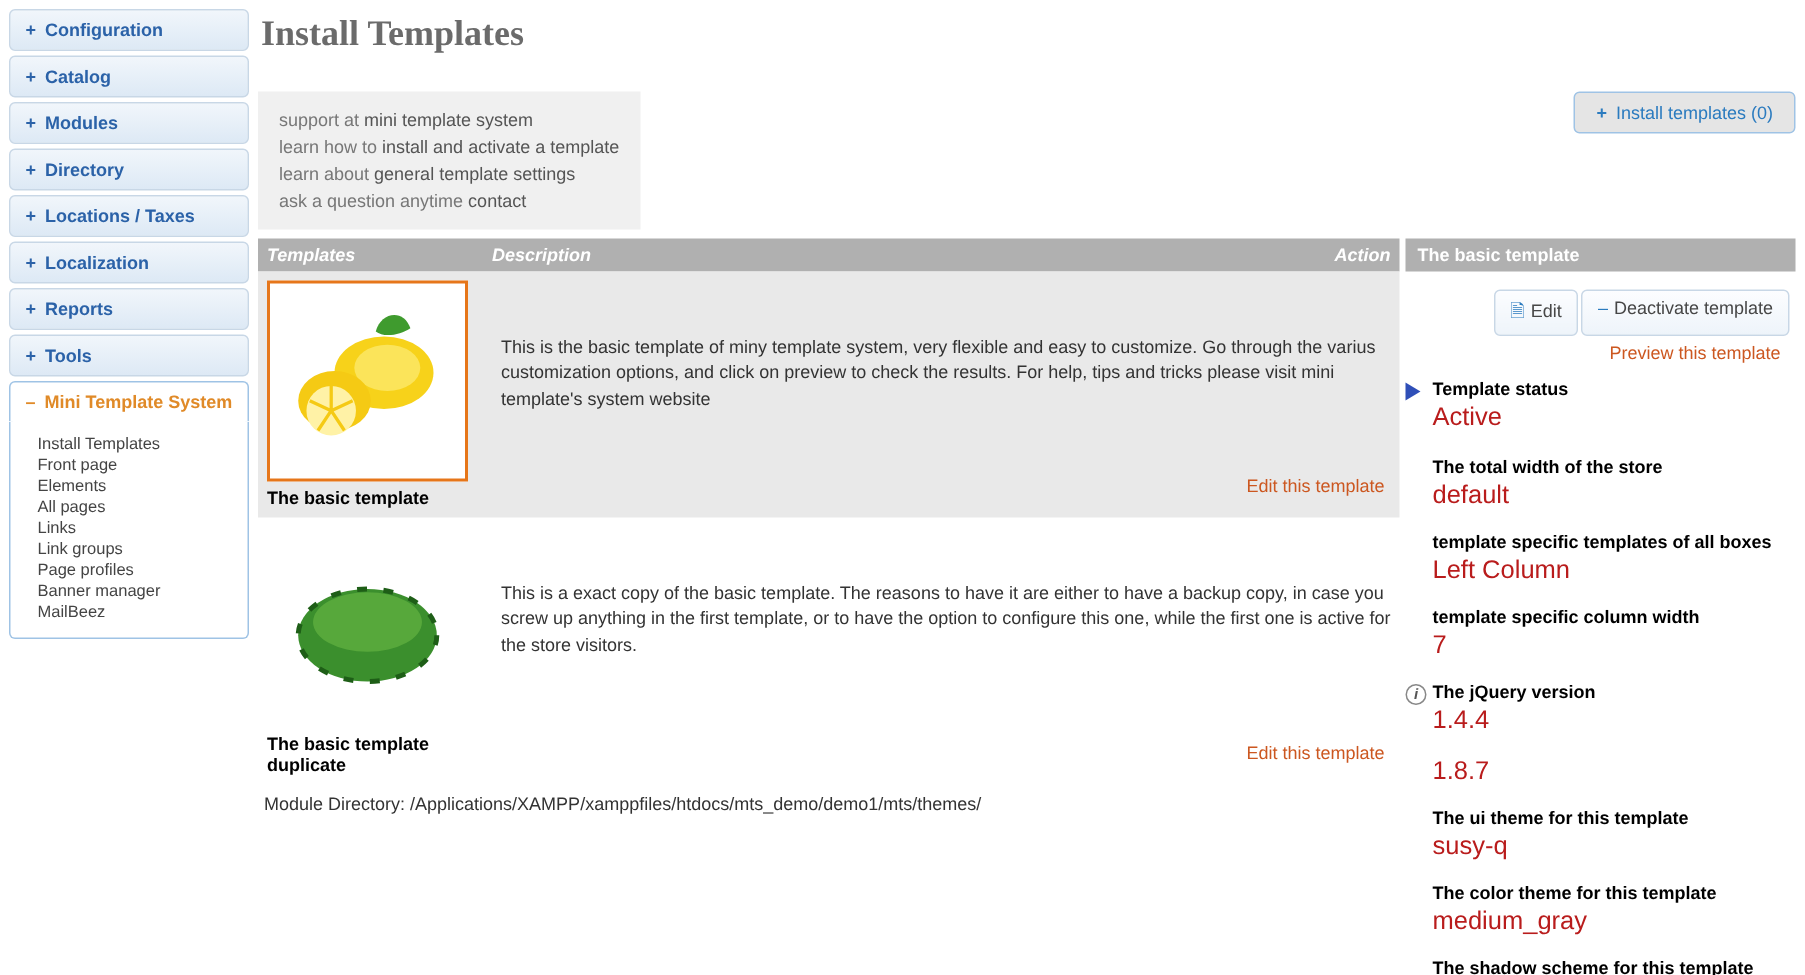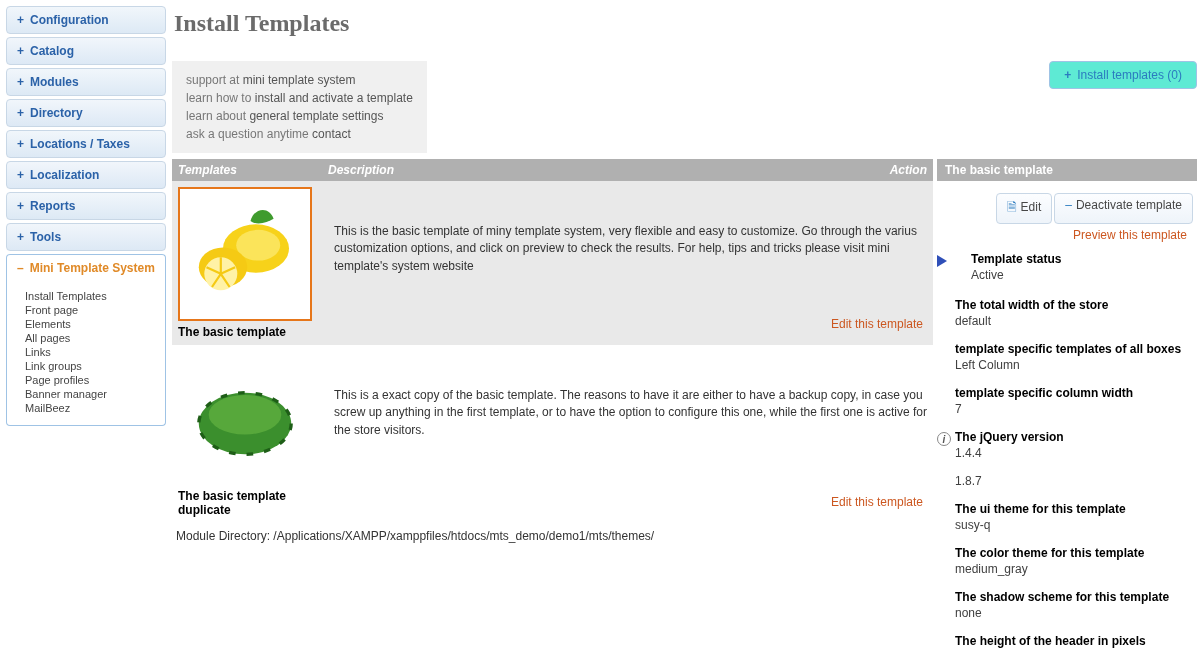--- a/index.html
+++ b/index.html
@@ -52,21 +52,21 @@
     }
     .infobox .link { color:#555; cursor:pointer; }
     .install-btn {
       border:1px solid #9fc3e5;
       border-radius:4px;
       padding:6px 14px;
       color:#2b7bbf;
       font-size:12px;
       cursor:pointer;
       white-space:nowrap;
-      background:#5eead4;
+      background:#e5e5e5;
     }
     .install-btn .plus { color:#2b7bbf; margin-right:6px; font-weight:bold; }
 
     .content-row { display:grid; grid-template-columns: 1fr 260px; gap:4px; }
 
     
     .tbl-head {
       display:grid;
       grid-template-columns: 150px 1fr 60px;
       background:#b0b0b0;
@@ -108,31 +108,31 @@
       border:1px solid #c8d7e6;
       border-radius:4px;
       padding:4px 10px;
       color:#474747;
       font-size:12px;
       background:linear-gradient(#fcfdff,#eef4fa);
       cursor:pointer;
     }
     .btn .ico { margin-right:4px; color:#2b7bbf; }
     .preview-link { display:block; text-align:right; color:#cc5720; margin:4px 6px 10px 0; cursor:pointer; }
-    .status-row { display:grid; grid-template-columns: 18px 1fr; align-items:start; margin-bottom:2px;gap:16px; }
+    .status-row { display:grid; grid-template-columns: 18px 1fr; align-items:start; margin-bottom:2px; }
     .tri {
       width:0; height:0;
       border-top:6px solid transparent;
       border-bottom:6px solid transparent;
       border-left:10px solid #2f4fb8;
       margin-top:3px;
     }
     .field { margin-bottom:14px; }
     .field .label { font-weight:bold; color:#000; font-size:12px; }
-    .field .value { color:#404040; font-size:12px; margin-top:2px; }
+    .field .value { color:#b91c1c; font-size:17px; margin-top:2px; }
 
     .info-ico {
       position:absolute;
       left:-18px; top:2px;
       width:14px; height:14px;
       border:1px solid #888; border-radius:50%;
       font-size:10px; font-style:italic; font-weight:bold;
       text-align:center; line-height:13px;
       color:#555;
     }

